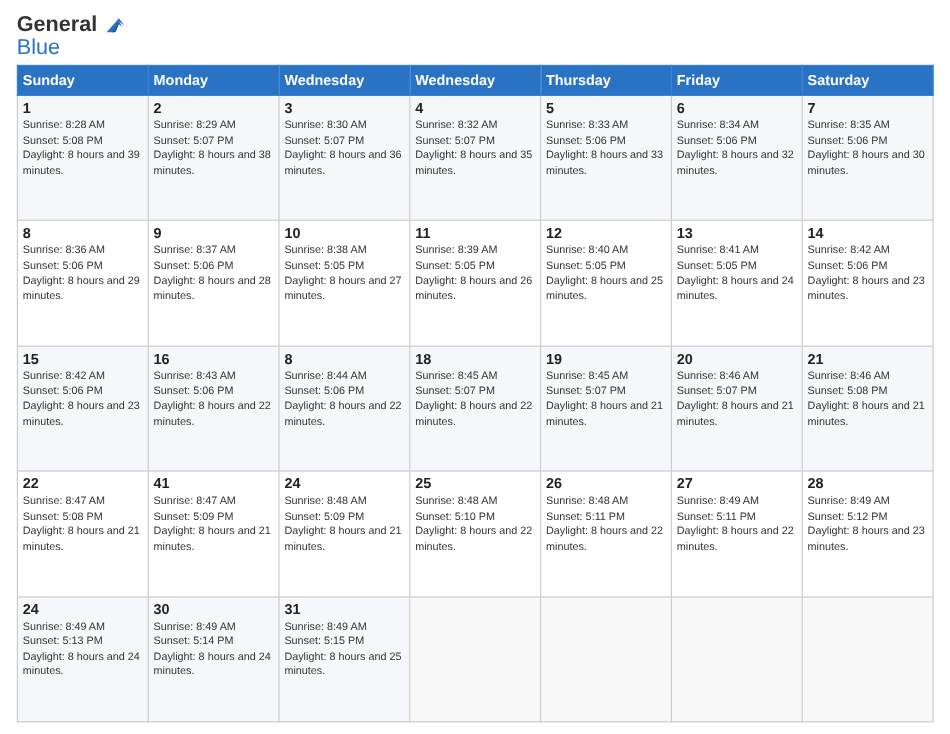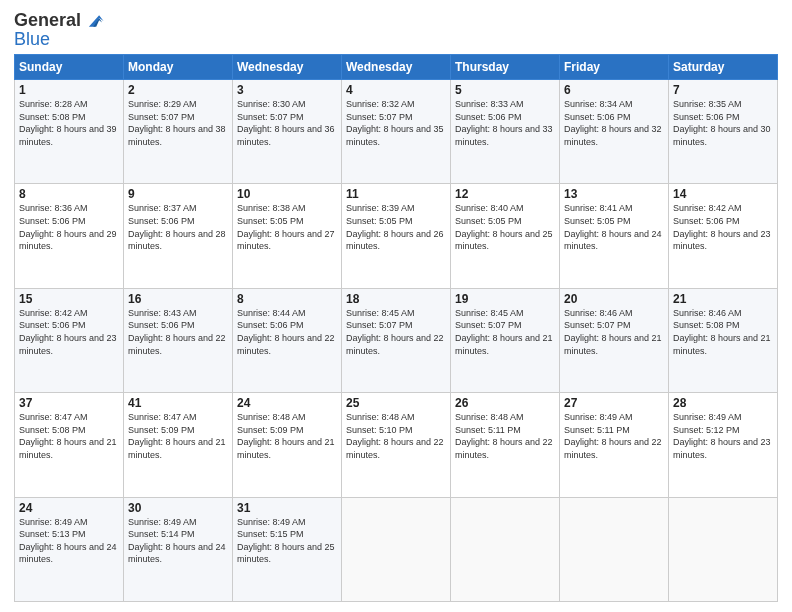--- a/index.html
+++ b/index.html
@@ -225,21 +225,21 @@
         <span class="day-num">20</span>
         <span class="day-info">Sunrise: 8:46 AM<br>Sunset: 5:07 PM<br>Daylight: 8 hours and 21 minutes.</span>
       </td>
           <td style="background: rgb(245, 247, 250);">
         <span class="day-num">21</span>
         <span class="day-info">Sunrise: 8:46 AM<br>Sunset: 5:08 PM<br>Daylight: 8 hours and 21 minutes.</span>
       </td>
         </tr>
         <tr>
           <td style="background: rgb(255, 255, 255);">
-        <span class="day-num">37</span>
+        <span class="day-num">22</span>
         <span class="day-info">Sunrise: 8:47 AM<br>Sunset: 5:08 PM<br>Daylight: 8 hours and 21 minutes.</span>
       </td>
           <td style="background: rgb(255, 255, 255);">
         <span class="day-num">41</span>
         <span class="day-info">Sunrise: 8:47 AM<br>Sunset: 5:09 PM<br>Daylight: 8 hours and 21 minutes.</span>
       </td>
           <td style="background: rgb(255, 255, 255);">
         <span class="day-num">24</span>
         <span class="day-info">Sunrise: 8:48 AM<br>Sunset: 5:09 PM<br>Daylight: 8 hours and 21 minutes.</span>
       </td>

